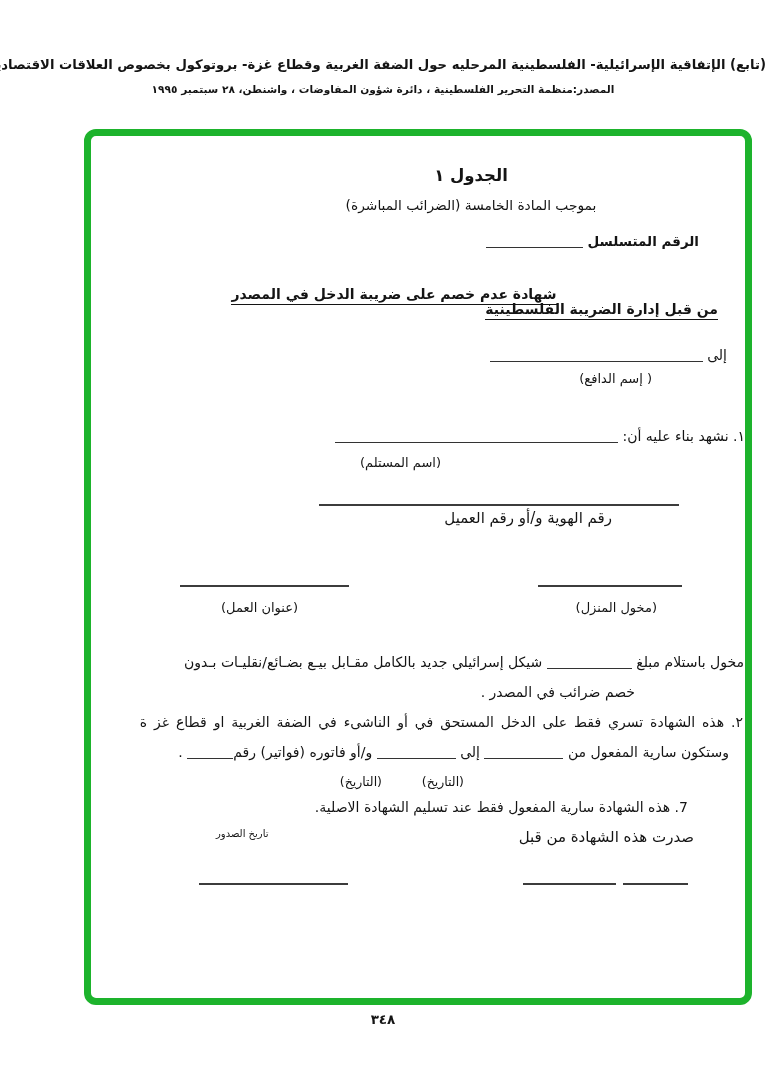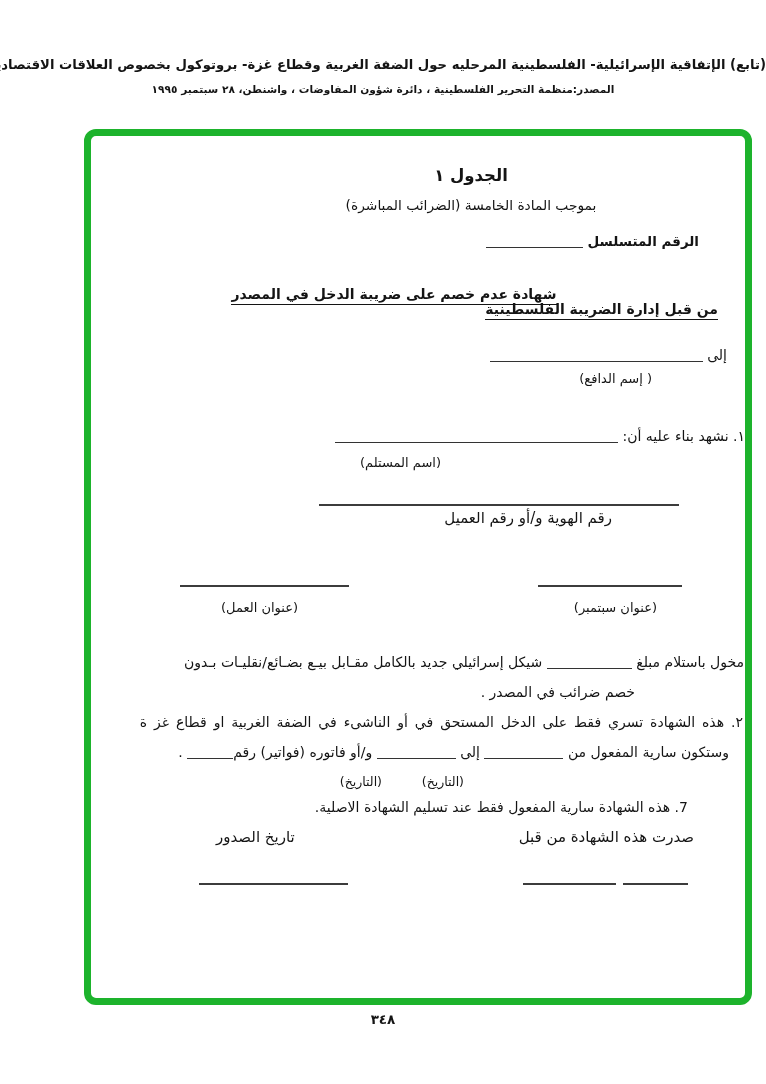--- a/index.html
+++ b/index.html
@@ -49,21 +49,21 @@
   .home-cap{top:464px;right:88px;}
   .work-cap{top:464px;left:130px;}
   .auth1{top:518px;right:1px;}
   .auth2{top:548px;right:110px;font-size:14px;}
   .item2a{top:578px;right:2px;word-spacing:2.5px;}
   .item2b{top:608px;right:16px;}
   .datecap1{top:638px;right:281px;font-size:12.5px;}
   .datecap2{top:638px;right:363px;font-size:12.5px;}
   .item3{top:663px;right:57px;}
   .issued{top:692px;right:51px;font-size:15px;}
-  .issuedate{top:692px;left:125px;font-size:15px;}
+  .issuedate{top:692px;left:125px;font-size:10px;}
   .sigA{top:747px;left:432px;width:93px;}
   .sigB{top:747px;left:532px;width:65px;}
   .sigL{top:747px;left:108px;width:149px;}
   .blank{display:inline-block;border-bottom:1.4px solid #333;
          height:12px;vertical-align:-2px;}
   .w-serial{width:97px;}
   .w-to{width:213px;}
   .w-recip{width:283px;}
   .w-amount{width:85px;}
   .w-date{width:79px;}
@@ -107,21 +107,21 @@
       <span>١. نشهد بناء عليه أن:</span>
       <span class="blank w-recip"></span>
     </div>
     <div class="cap recip-cap rtl">(اسم المستلم)</div>
 
     <div class="rule id-line"></div>
     <div class="cap id-cap rtl">رقم الهوية و/أو رقم العميل</div>
 
     <div class="rule home-line"></div>
     <div class="rule work-line"></div>
-    <div class="cap home-cap rtl">(عنوان سبتمبر)</div>
+    <div class="cap home-cap rtl">(مخول المنزل)</div>
     <div class="cap work-cap rtl">(عنوان العمل)</div>
 
     <div class="row auth1 rtl">
       <span>مخول باستلام مبلغ</span>
       <span class="blank w-amount"></span>
       <span>شيكل إسرائيلي  جديد بالكامل مقـابل بيـع بضـائع/نقليـات بـدون</span>
     </div>
     <div class="row auth2 rtl">خصم ضرائب في المصدر .</div>
 
     <div class="row item2a rtl">٢. هذه الشهادة تسري فقط على الدخل المستحق في أو الناشىء في الضفة الغربية او قطاع غز ة</div>

